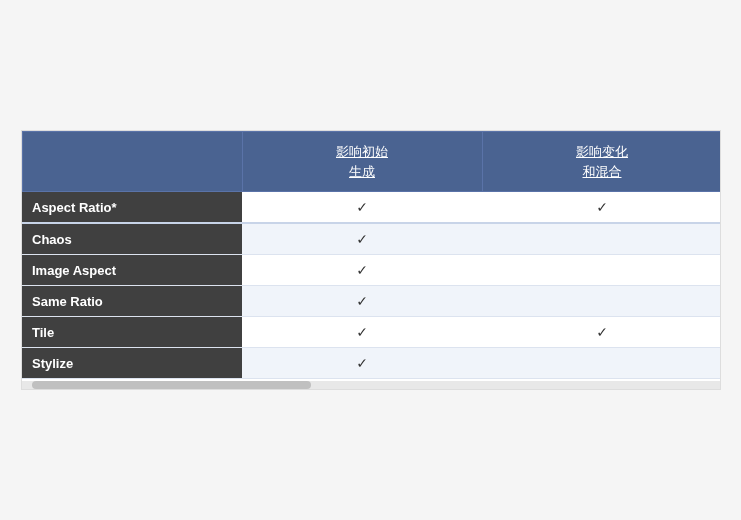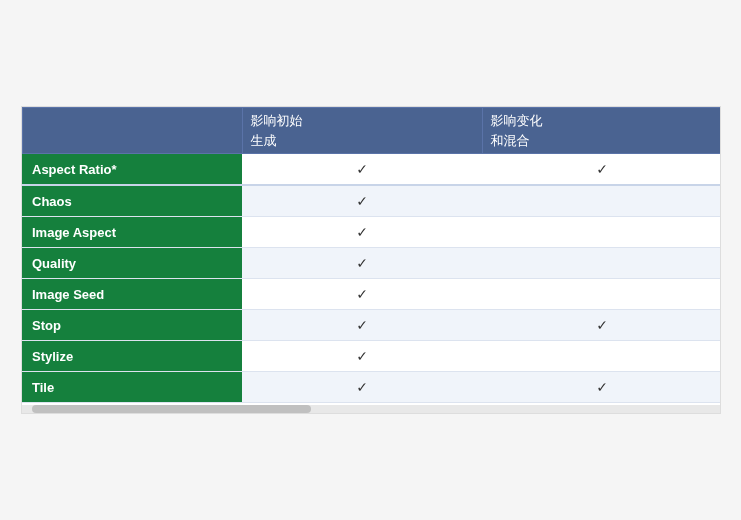--- a/index.html
+++ b/index.html
@@ -32,40 +32,41 @@
       table-layout: fixed;
     }
 
     col.col-label { width: 220px; }
     col.col-col1 { width: 240px; }
     col.col-col2 { width: 240px; }
 
     thead tr th {
       background-color: #4a6391;
       color: #ffffff;
-      text-align: left;
-      padding: 3px 8px;
+      text-align: center;
+      padding: 10px 8px;
       font-size: 13px;
       font-weight: normal;
       line-height: 1.5;
       border: 1px solid #5a73a8;
+      text-decoration: underline;
     }
 
     thead tr th.col-label-header {
       background-color: #4a6391;
     }
 
     tbody tr td {
       padding: 7px 10px;
       border-bottom: 1px solid #dce3ef;
       color: #333;
     }
 
     tbody tr td.row-label {
-      background-color: #15803d;
+      background-color: #404040;
       color: #ffffff;
       font-weight: bold;
     }
 
     tbody tr td.check-cell {
       text-align: center;
       color: #333;
       font-size: 14px;
     }
 
@@ -116,42 +117,32 @@
           <td class="row-label">Chaos</td>
           <td class="check-cell">✓</td>
           <td class="check-cell"></td>
         </tr>
         <tr>
           <td class="row-label">Image Aspect</td>
           <td class="check-cell">✓</td>
           <td class="check-cell"></td>
         </tr>
         <tr>
-          <td class="row-label">Quality</td>
+          <td class="row-label">Same Ratio</td>
           <td class="check-cell">✓</td>
           <td class="check-cell"></td>
         </tr>
         <tr>
-          <td class="row-label">Image Seed</td>
-          <td class="check-cell">✓</td>
-          <td class="check-cell"></td>
-        </tr>
-        <tr>
-          <td class="row-label">Stop</td>
+          <td class="row-label">Tile</td>
           <td class="check-cell">✓</td>
           <td class="check-cell">✓</td>
         </tr>
         <tr>
           <td class="row-label">Stylize</td>
           <td class="check-cell">✓</td>
           <td class="check-cell"></td>
-        </tr>
-        <tr>
-          <td class="row-label">Tile</td>
-          <td class="check-cell">✓</td>
-          <td class="check-cell">✓</td>
         </tr>
       </tbody>
   </table>
   <div style="height:8px; background:#e8e8e8; margin:2px 0 0 0;">
     <div style="width:40%; height:100%; background:#c0c0c0; border-radius:4px; margin-left:10px;"></div>
   </div>
 </div>
 
 </body></html>

